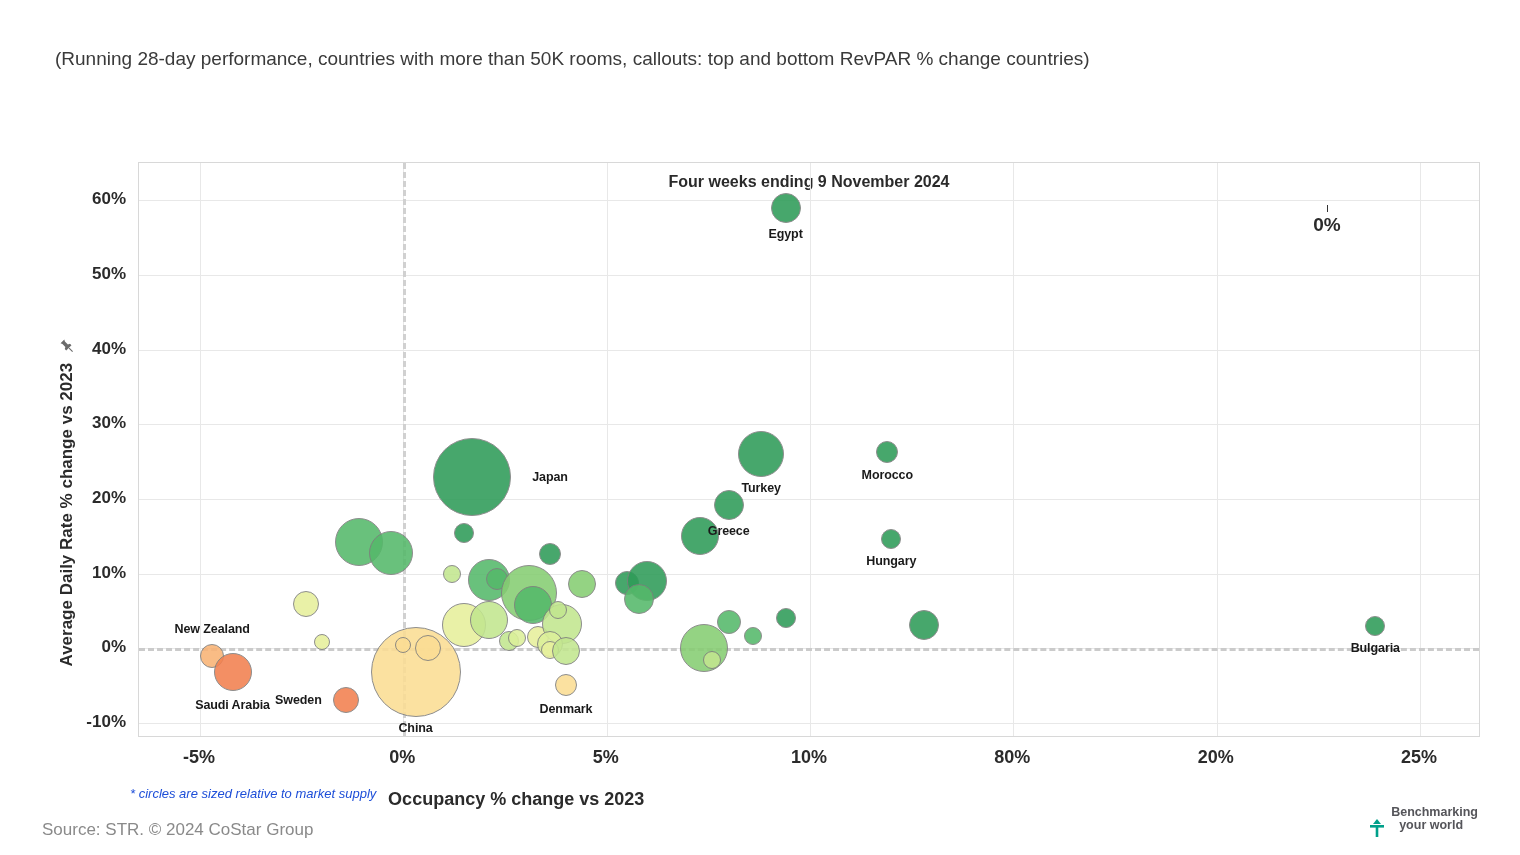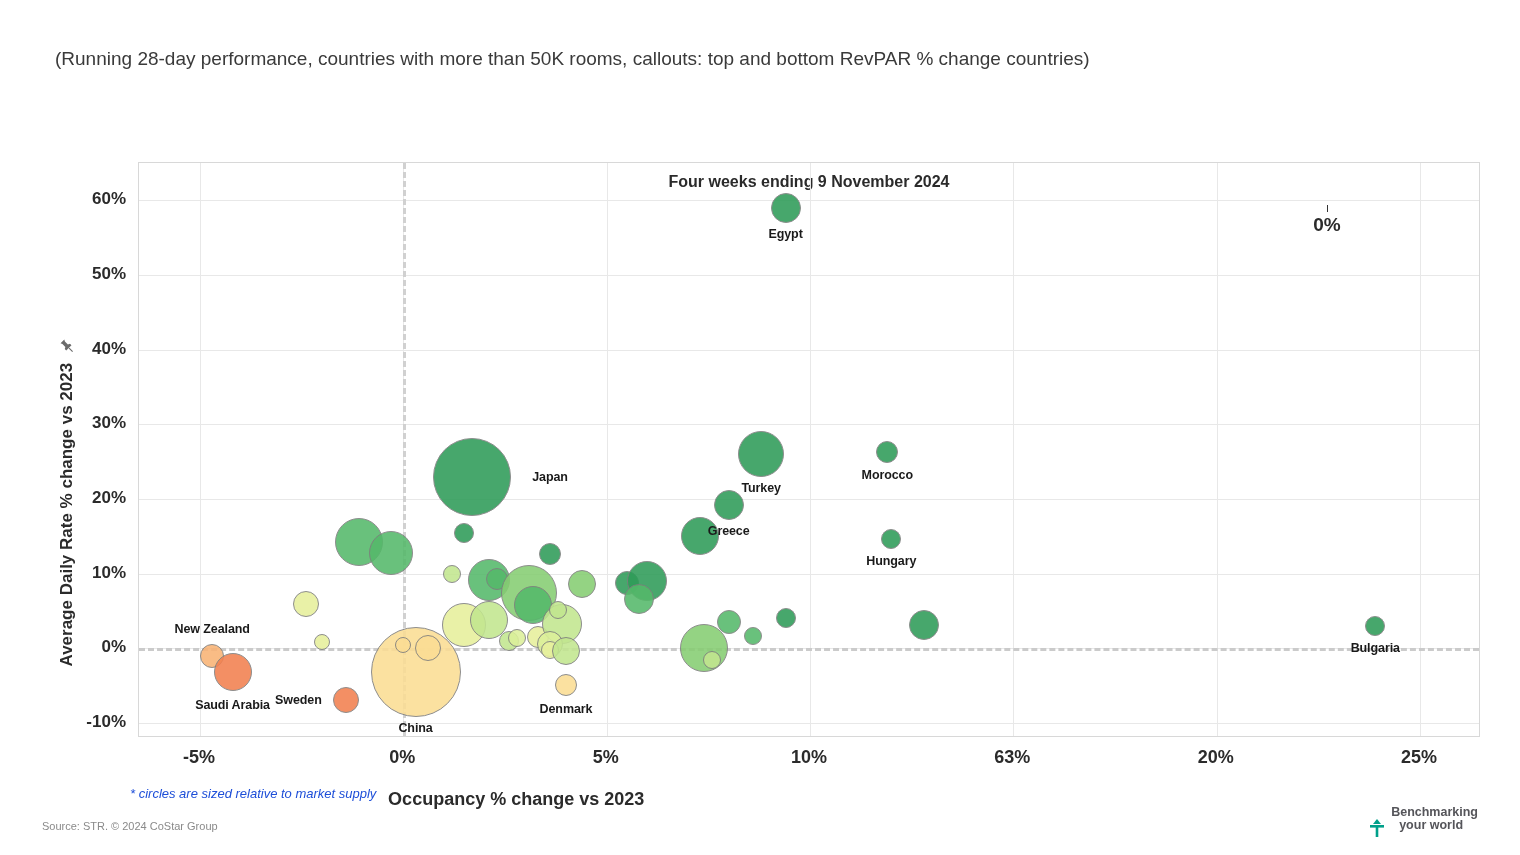--- a/index.html
+++ b/index.html
@@ -114,21 +114,21 @@
   }
   #legend-zero-wrap { width:152px; margin:0 auto; }
 
   
   #footnote {
     position:absolute; left:130px; top:786px;
     font-size:13px; color:#1d4ed8;font-style:italic;
   }
   #source {
     position:absolute; left:42px; top:820px;
-    font-size:11px; color:#8a8a8a;
+    font-size:17px; color:#8a8a8a;
   }
   #logo {
     position:absolute; right:42px; top:806px;
     display:flex; align-items:center; gap:6px;
   }
   #logo-mark { width:16px; height:26px; position:relative; }
   #logo-text { font-size:12.5px; font-weight:700; color:#55555a; line-height:1.05; }
   #logo-text div:last-child { padding-left:8px; }
 </style>
 </head>
@@ -248,21 +248,21 @@
     <div class="ytick-lbl" style="right: 1394px; top: 572.714px;">10%</div>
     <div class="ytick-lbl" style="right: 1394px; top: 498.039px;">20%</div>
     <div class="ytick-lbl" style="right: 1394px; top: 423.364px;">30%</div>
     <div class="ytick-lbl" style="right: 1394px; top: 348.688px;">40%</div>
     <div class="ytick-lbl" style="right: 1394px; top: 274.013px;">50%</div>
     <div class="ytick-lbl" style="right: 1394px; top: 199.338px;">60%</div>
     <div class="xtick-lbl" style="left: 199px; top: 747px;">-5%</div>
     <div class="xtick-lbl" style="left: 402.333px; top: 747px;">0%</div>
     <div class="xtick-lbl" style="left: 605.667px; top: 747px;">5%</div>
     <div class="xtick-lbl" style="left: 809px; top: 747px;">10%</div>
-    <div class="xtick-lbl" style="left: 1012.33px; top: 747px;">63%</div>
+    <div class="xtick-lbl" style="left: 1012.33px; top: 747px;">80%</div>
     <div class="xtick-lbl" style="left: 1215.67px; top: 747px;">20%</div>
     <div class="xtick-lbl" style="left: 1419px; top: 747px;">25%</div>
   </div>
 
 <div id="xlabel-inner" style="left: 516.2px; top: 789px;">Occupancy % change vs 2023</div>
 
 <div id="footnote">* circles are sized relative to market supply</div>
 <div id="source">Source: STR. © 2024 CoStar Group</div>
 <div id="logo">
   <span id="logo-mark">

